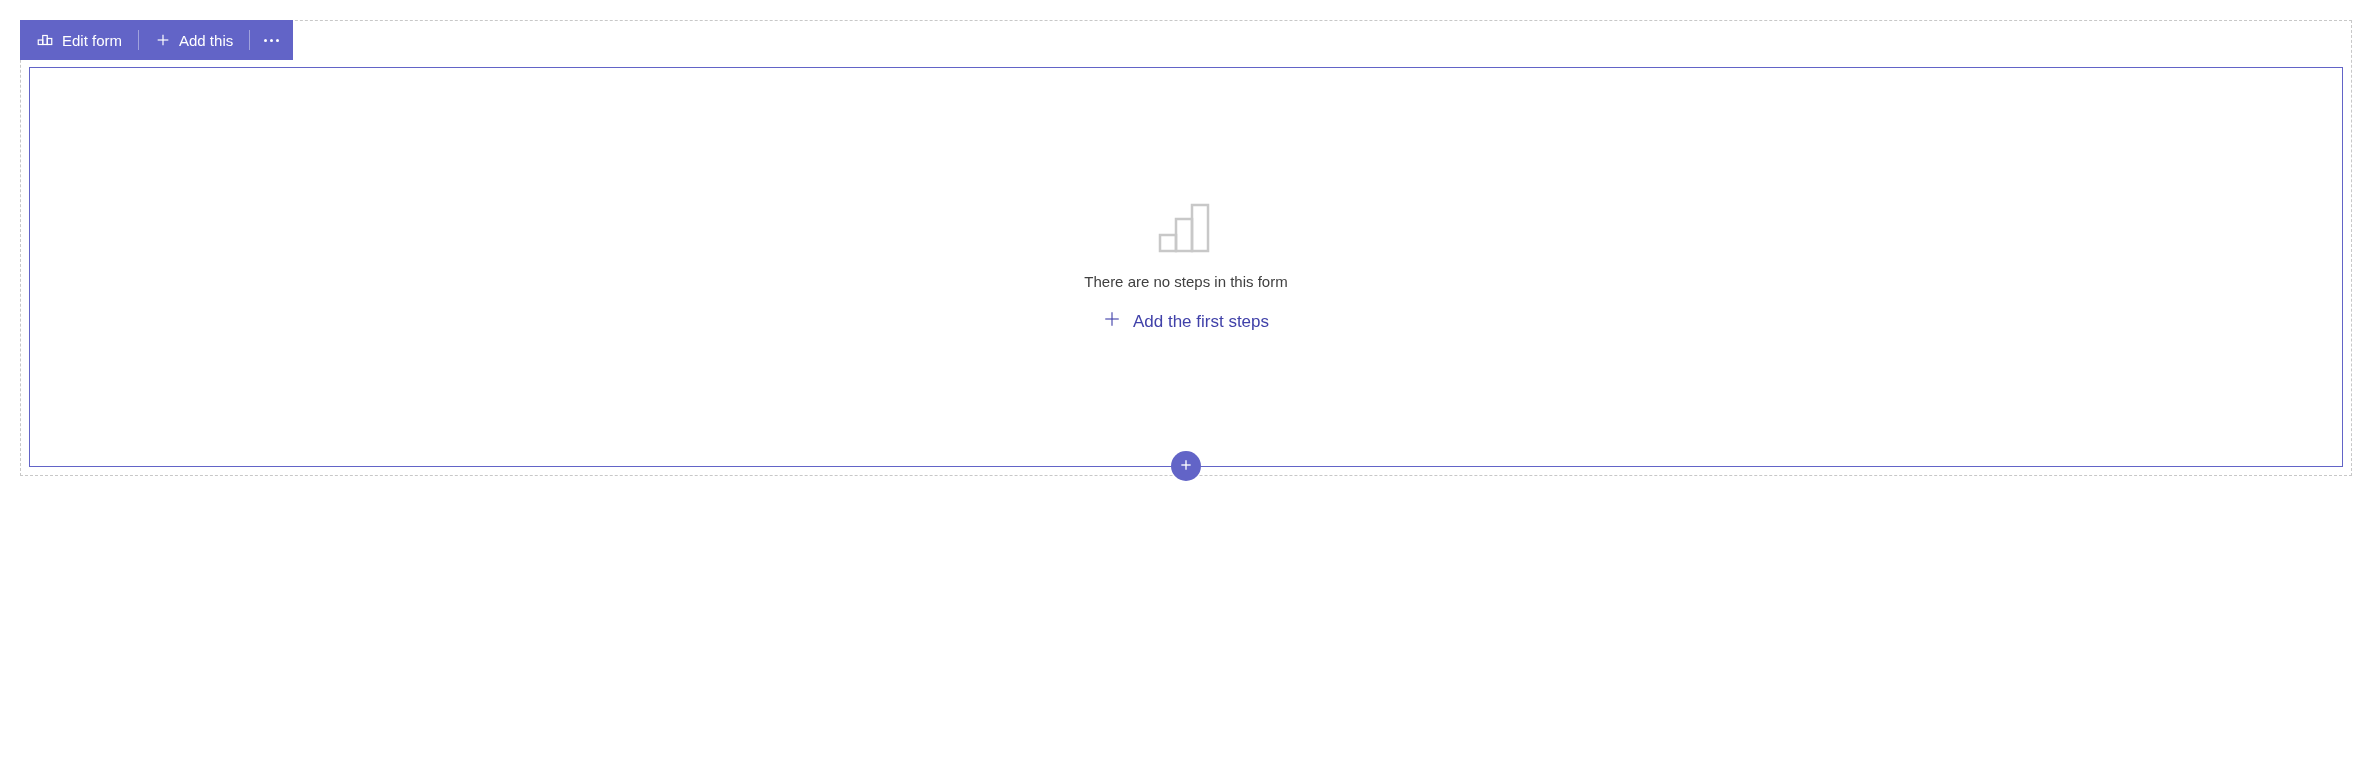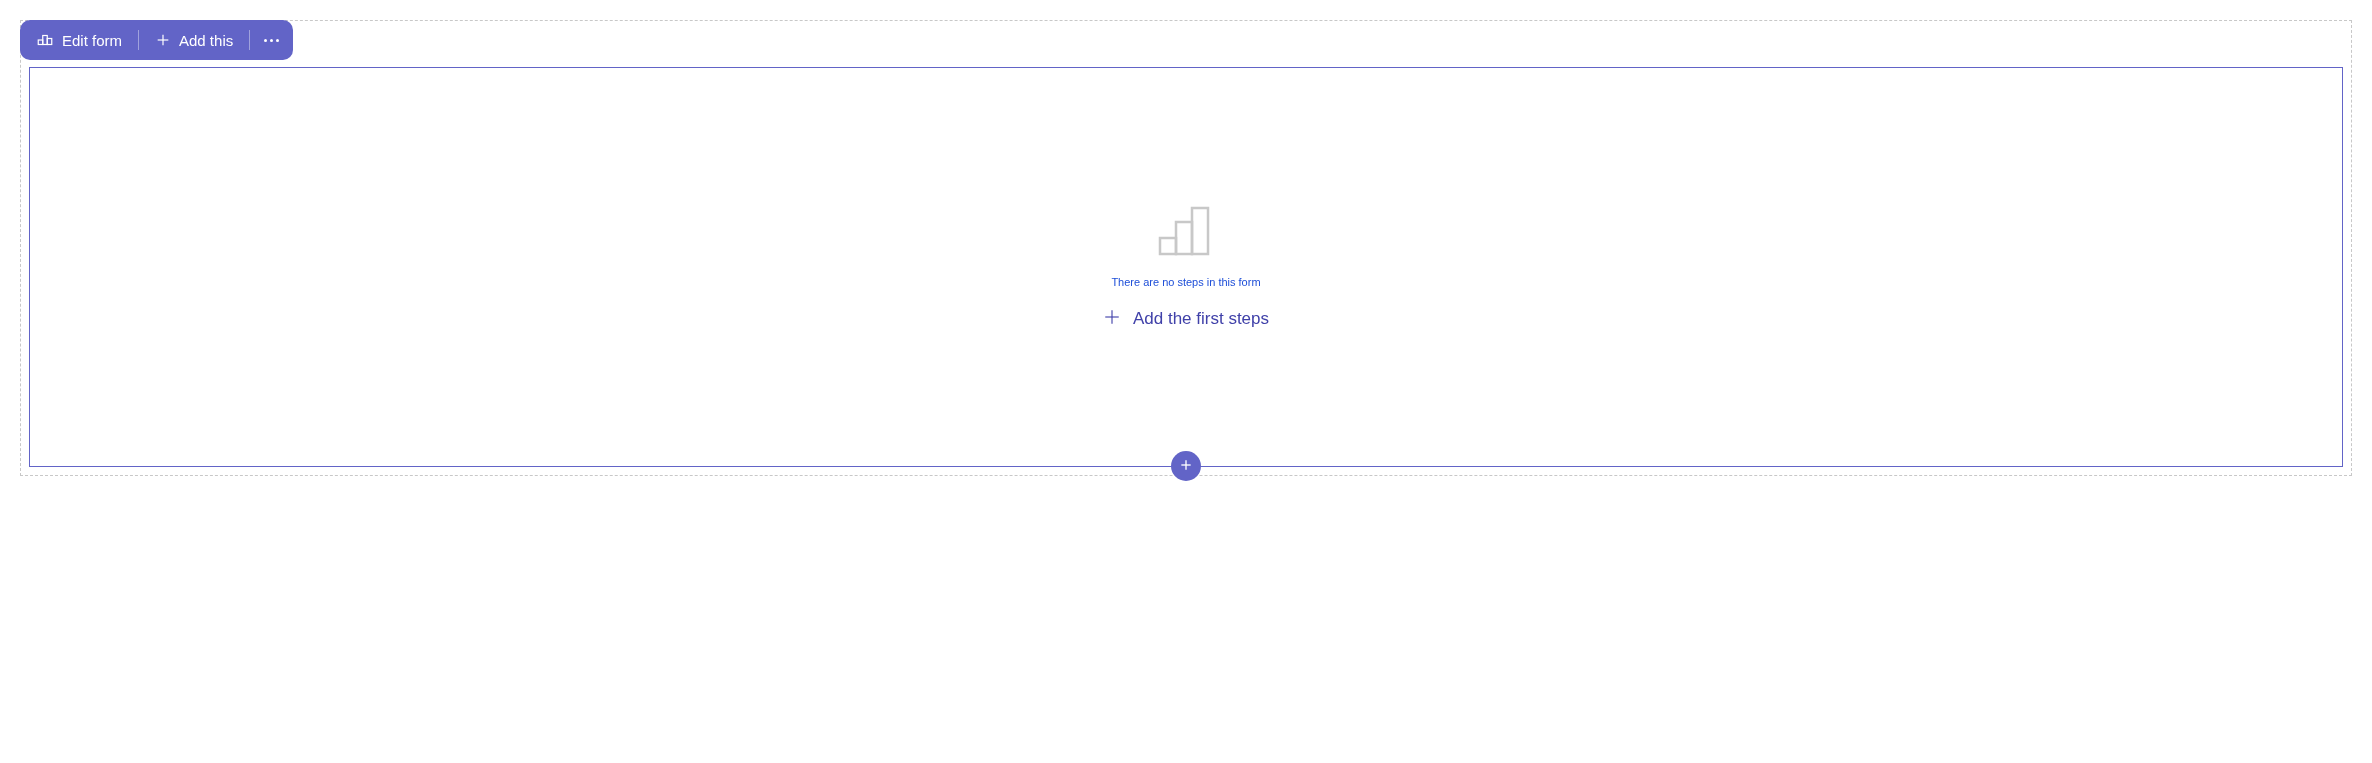--- a/index.html
+++ b/index.html
@@ -18,21 +18,21 @@
       position: relative;
     }
     .toolbar {
       position: absolute;
       top: -1px;
       left: -1px;
       display: flex;
       align-items: center;
       background: #6264c7;
       height: 40px;
-      border-radius: 10px;
+      border-radius: 0;
       z-index: 10;
     }
     .toolbar-button {
       display: flex;
       align-items: center;
       gap: 8px;
       padding: 0 16px;
       height: 100%;
       color: #ffffff;
       font-size: 15px;
@@ -63,22 +63,22 @@
     .empty-state {
       display: flex;
       flex-direction: column;
       align-items: center;
       gap: 12px;
     }
     .empty-state-icon {
       color: #c8c8c8;
     }
     .empty-state-text {
-      color: #1d4ed8;
-      font-size: 11px;
+      color: #404040;
+      font-size: 15px;
     }
     .add-first-step {
       display: flex;
       align-items: center;
       gap: 12px;
       color: #4041a9;
       font-size: 17px;
       cursor: pointer;
       background: transparent;
       border: none;

